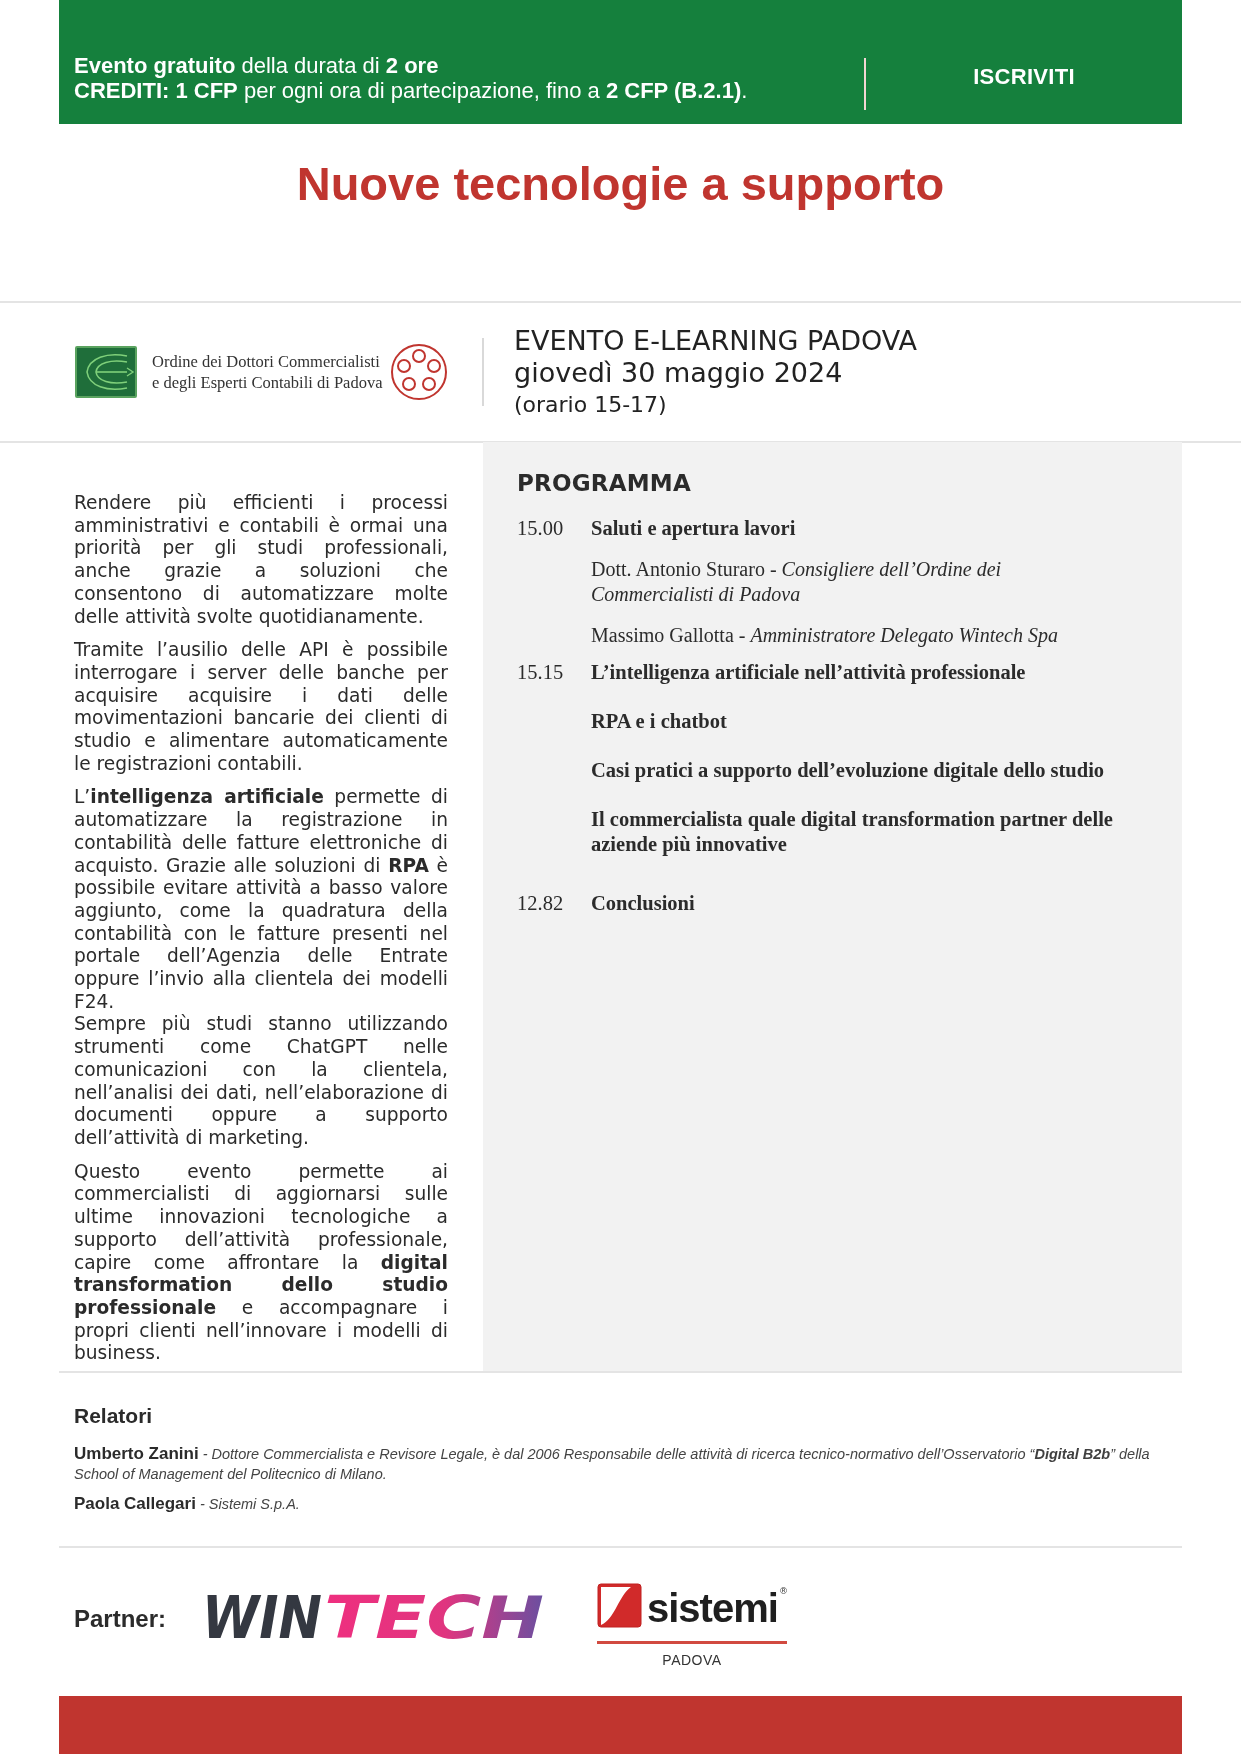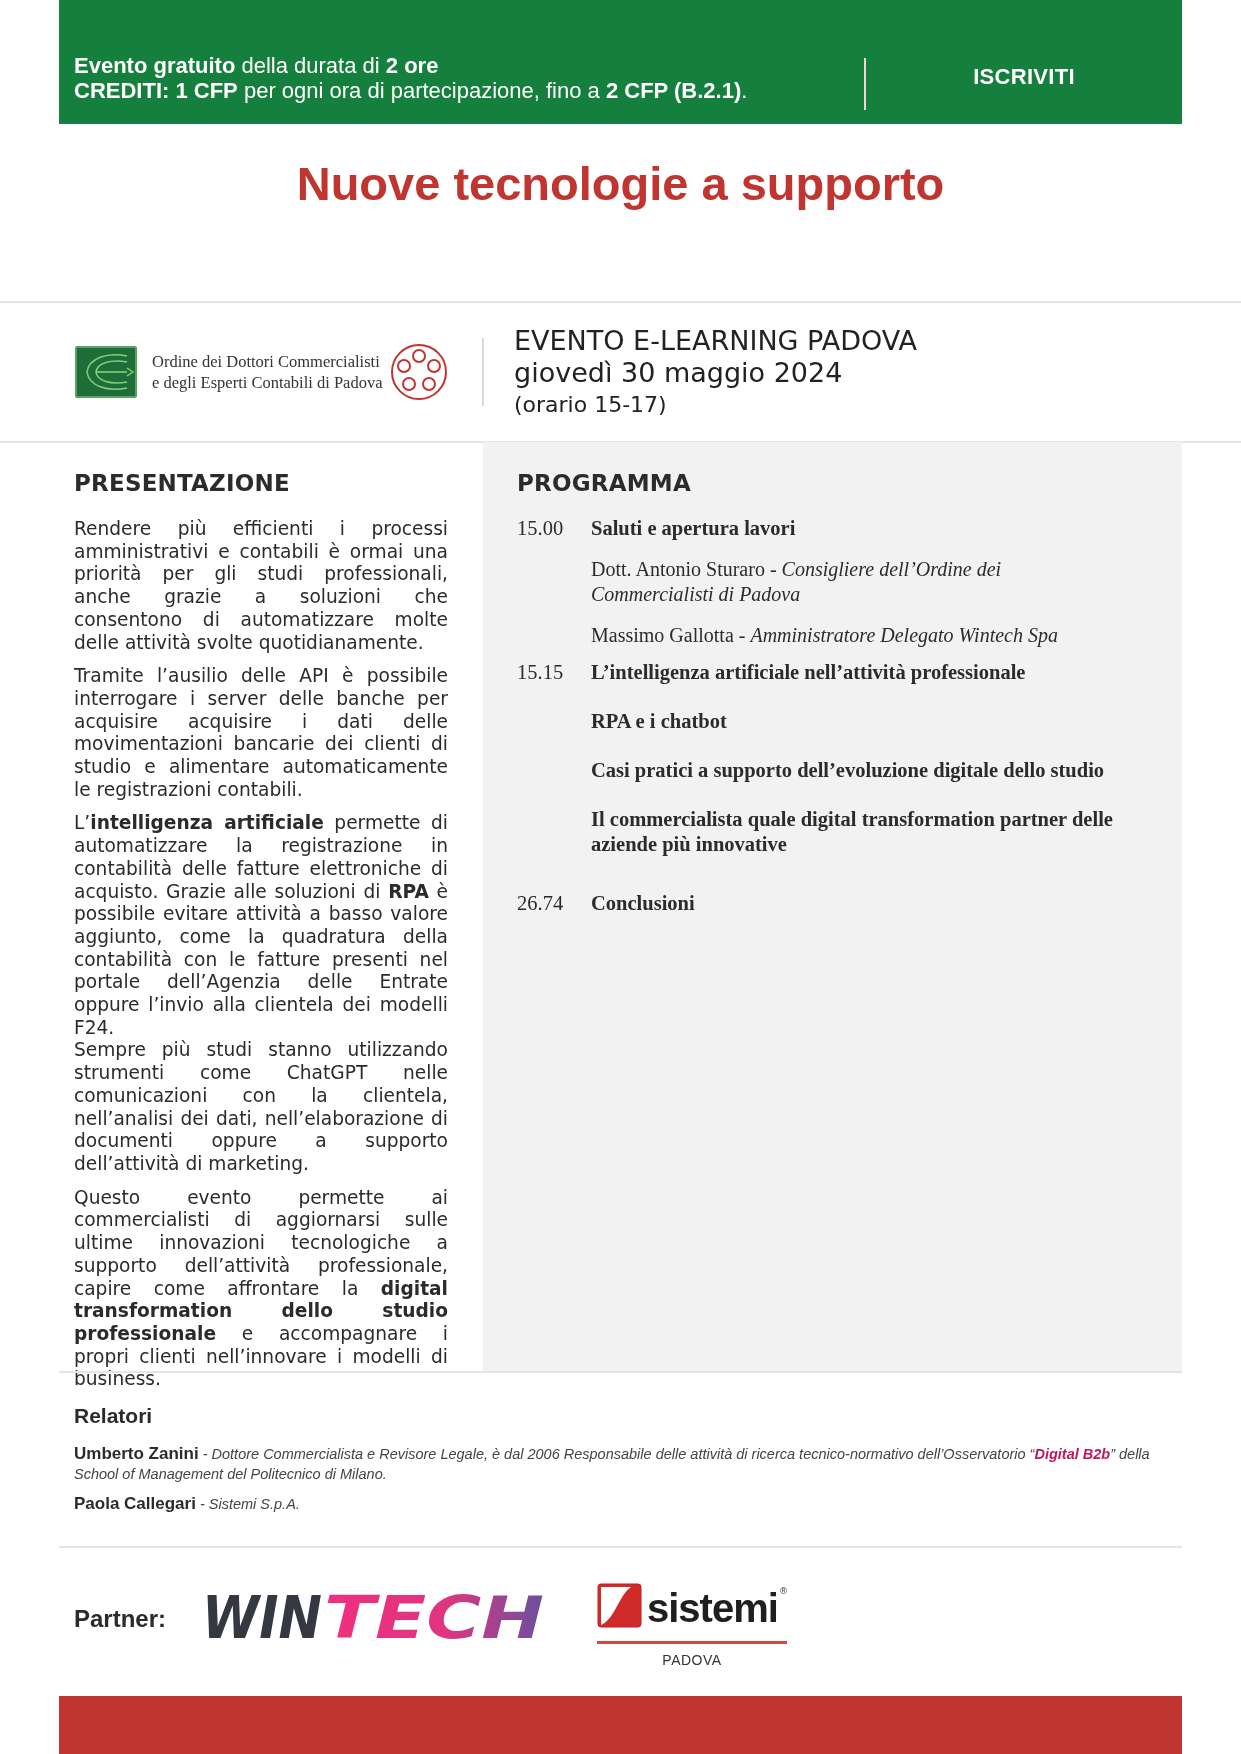--- a/index.html
+++ b/index.html
@@ -42,21 +42,21 @@
   .prog-title { font-size: 20.5px; line-height: 25px; font-weight: bold; color: #2b2b2b; }
   .prog-speaker { font-size: 20px; line-height: 25px; color: #2b2b2b; margin-top: 16px; }
   .prog-speaker i { font-style: italic; }
 
   .rel { position: absolute; left: 74px; top: 1404px; width: 1110px; font-family: "Liberation Sans", sans-serif; }
   .rel-h { font-size: 21px; font-weight: bold; color: #2b2b2b; }
   .rel-item { font-size: 16px; line-height: 19px; color: #2b2b2b; margin-top: 16px; }
   .rel-item + .rel-item { margin-top: 10px; }
   .rel-name { font-weight: bold; font-size: 17px; }
   .rel-desc { font-style: italic; font-size: 14.5px; color: #444; }
-  .rel-desc b { font-weight: bold; color: #be185d; }
+  .rel-desc b { font-weight: bold; color: #404040; }
 
   .partner-label { position: absolute; left: 74px; top: 1605px; font-family: "Liberation Sans", sans-serif; font-size: 24px; font-weight: bold; color: #2b2b2b; }
   .wintech { position: absolute; left: 202px; top: 1583px; width: 345px; height: 60px; }
   .sistemi { position: absolute; left: 597px; top: 1580px; width: 200px; height: 100px; }
   .sistemi-box { position: absolute; left: 0; top: 3px; width: 45px; height: 45px; }
   .sistemi-word { position: absolute; left: 50px; top: 6px; font-family: "Liberation Sans", sans-serif; font-weight: bold; font-size: 40px; color: #1f1f1f; letter-spacing: -1px; line-height: 44px; }
   .sistemi-reg { position: absolute; left: 182px; top: 6px; font-size: 9px; color: #444; }
   .sistemi-line { position: absolute; left: 0; top: 61px; width: 190px; height: 3px; background: #d14a40; }
   .sistemi-city { position: absolute; left: 0; top: 72px; width: 190px; text-align: center; font-family: "Liberation Sans", sans-serif; font-size: 14px; color: #333; letter-spacing: 0.5px; }
 
@@ -109,21 +109,20 @@
   <div class="l1">EVENTO E-LEARNING PADOVA</div>
   <div class="l2">giovedì 30 maggio 2024</div>
   <div class="l3">(orario 15-17)</div>
 </div>
 
 <div class="hr" style="left:0; top:441px; width:1241px;"></div>
 
 <div class="panel"></div>
 
 <div class="pres">
-  <div class="section-h">PRESENTAZIONE</div>
   <p class="p1"><span>Rendere più efficienti i processi amministrativi e contabili è ormai una priorità per gli studi professionali, anche grazie a soluzioni che consentono di automatizzare molte delle attività svolte quotidianamente.</span></p>
   <p class="gap"><span>Tramite l’ausilio delle API è possibile interrogare i server delle banche per acquisire acquisire i dati delle movimentazioni bancarie dei clienti di studio e alimentare automaticamente le registrazioni contabili.</span></p>
   <p class="gap"><span>L’</span><b>intelligenza artificiale</b><span> permette di automatizzare la registrazione in contabilità delle fatture elettroniche di acquisto. Grazie alle soluzioni di </span><b>RPA</b><span> è possibile evitare attività a basso valore aggiunto, come la quadratura della contabilità con le fatture presenti nel portale dell’Agenzia delle Entrate oppure l’invio alla clientela dei modelli F24.</span></p>
   <p><span>Sempre più studi stanno utilizzando strumenti come ChatGPT nelle comunicazioni con la clientela, nell’analisi dei dati, nell’elaborazione di documenti oppure a supporto dell’attività di marketing.</span></p>
   <p class="gap"><span>Questo evento permette ai commercialisti di aggiornarsi sulle ultime innovazioni tecnologiche a supporto dell’attività professionale, capire come affrontare la </span><b>digital transformation dello studio professionale</b><span> e accompagnare i propri clienti nell’innovare i modelli di business.</span></p>
 </div>
 
 <div class="prog">
   <div class="section-h">PROGRAMMA</div>
   <div class="prog-list" id="prog-list">
@@ -153,21 +152,21 @@
           <div class="prog-title">Casi pratici a supporto dell’evoluzione digitale dello studio</div>
         </div>
       </div>
       <div class="prog-row" style="margin-top: 24px;">
         <div class="prog-time"></div>
         <div class="prog-body">
           <div class="prog-title">Il commercialista quale digital transformation partner delle aziende più innovative</div>
         </div>
       </div>
       <div class="prog-row" style="margin-top: 34px;">
-        <div class="prog-time">26.74</div>
+        <div class="prog-time">12.82</div>
         <div class="prog-body">
           <div class="prog-title">Conclusioni</div>
         </div>
       </div>
     </div>
 </div>
 
 <div class="hr" style="left:59px; top:1371px; width:1123px;"></div>
 
 <div class="rel">

